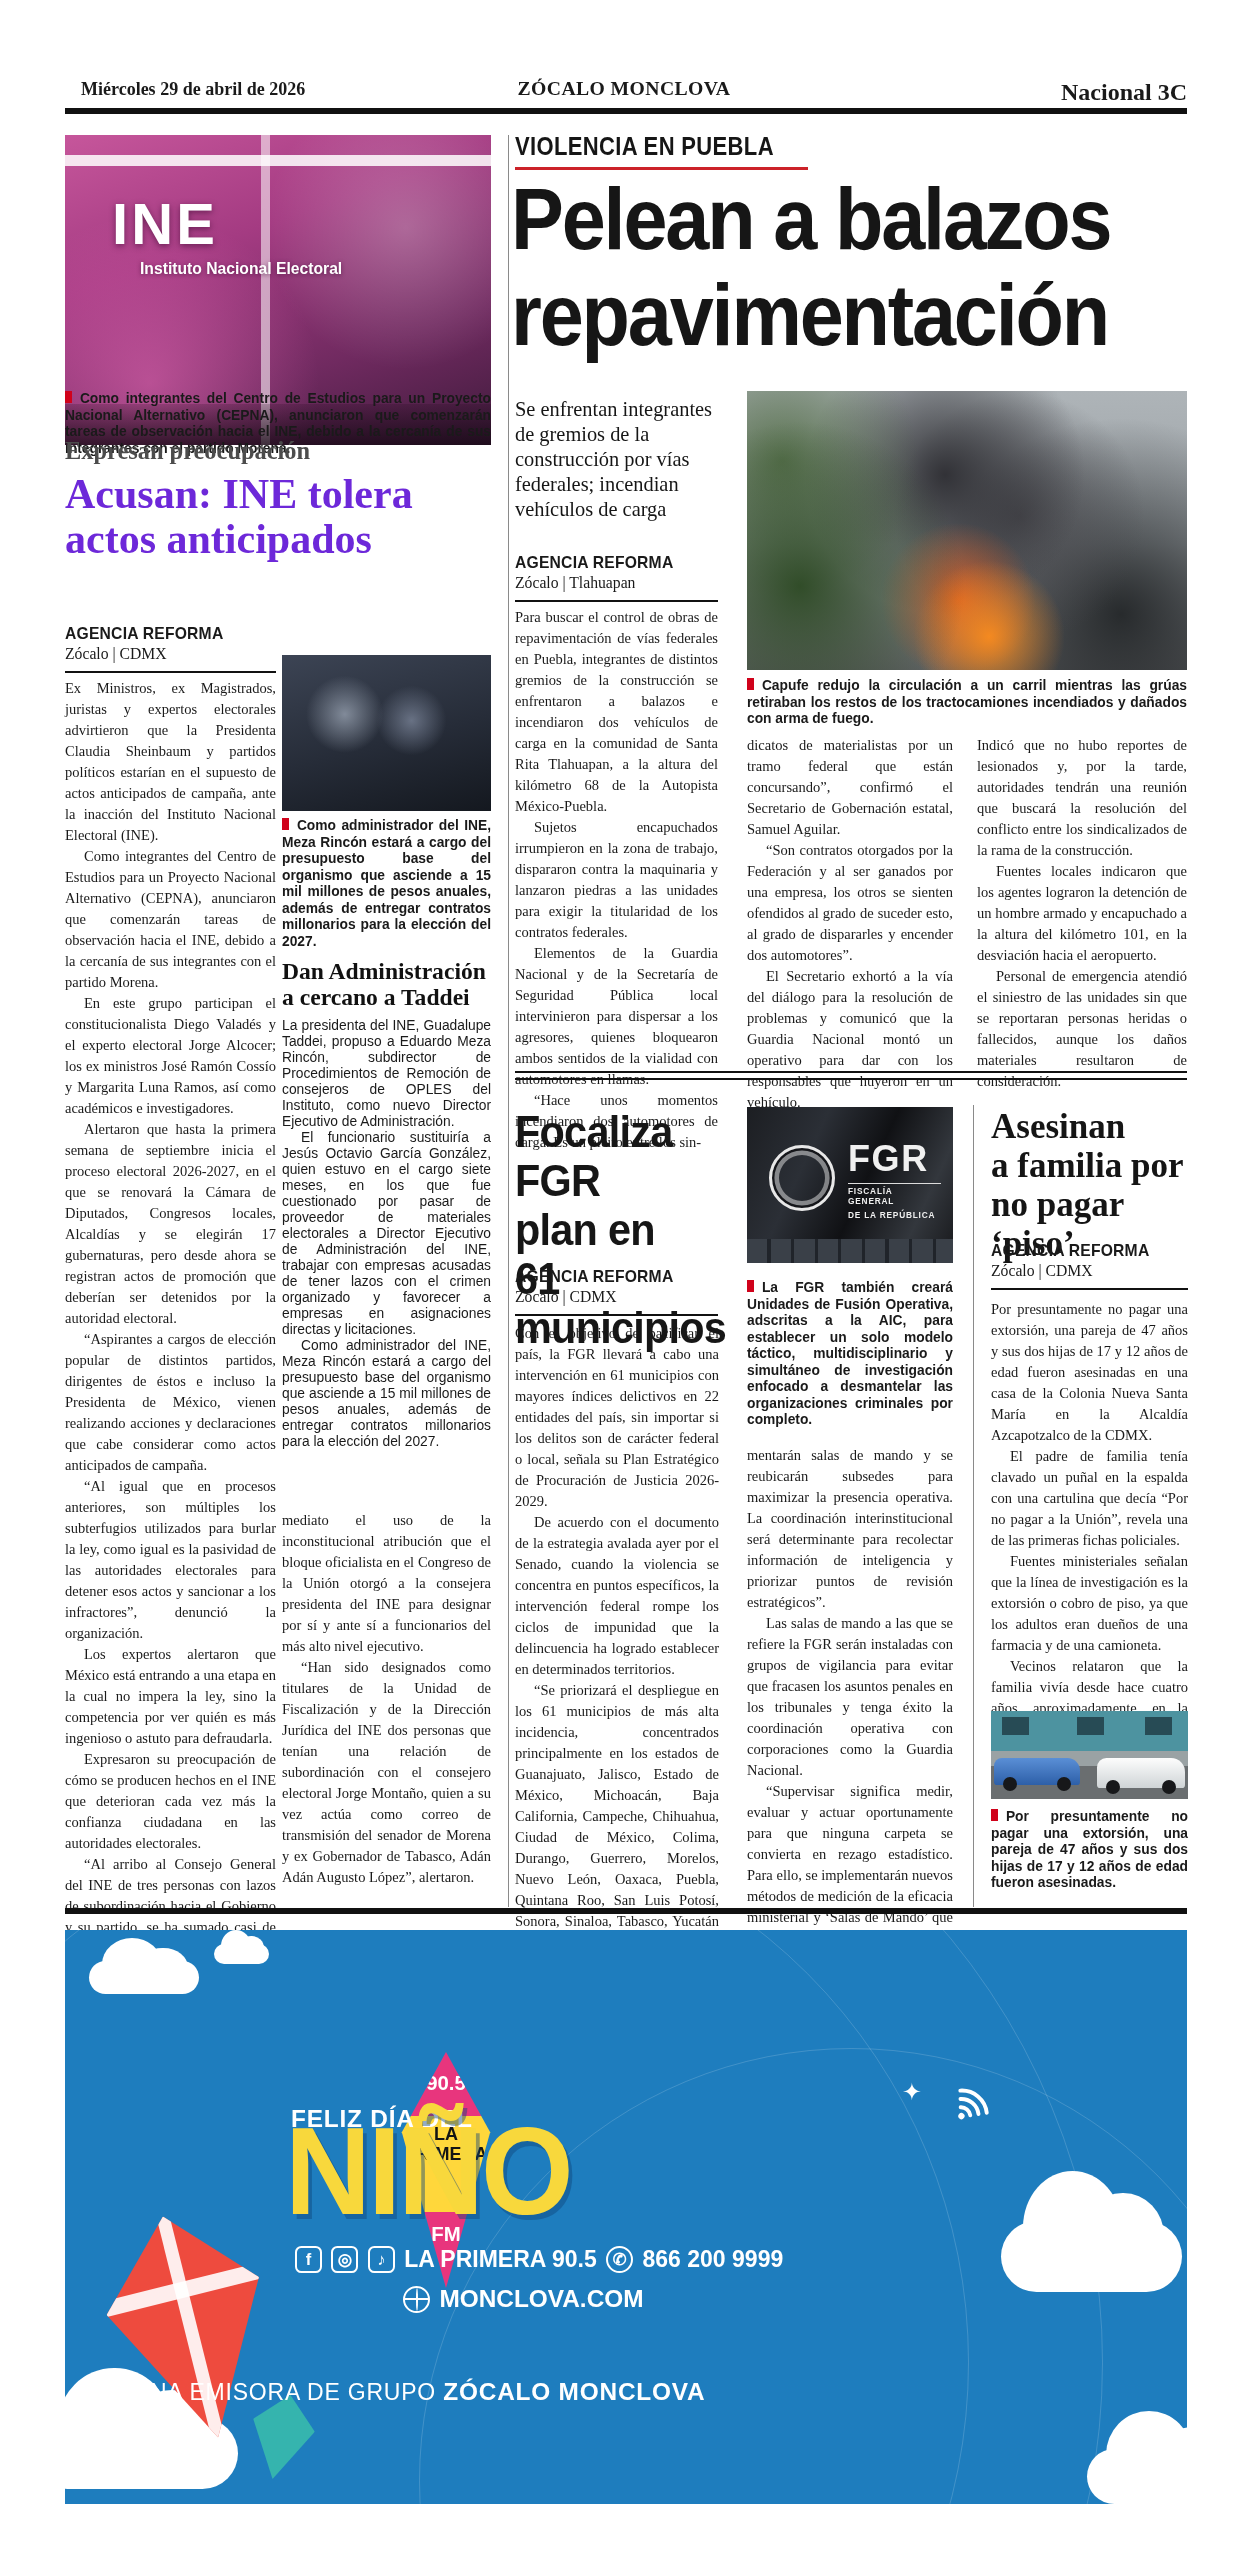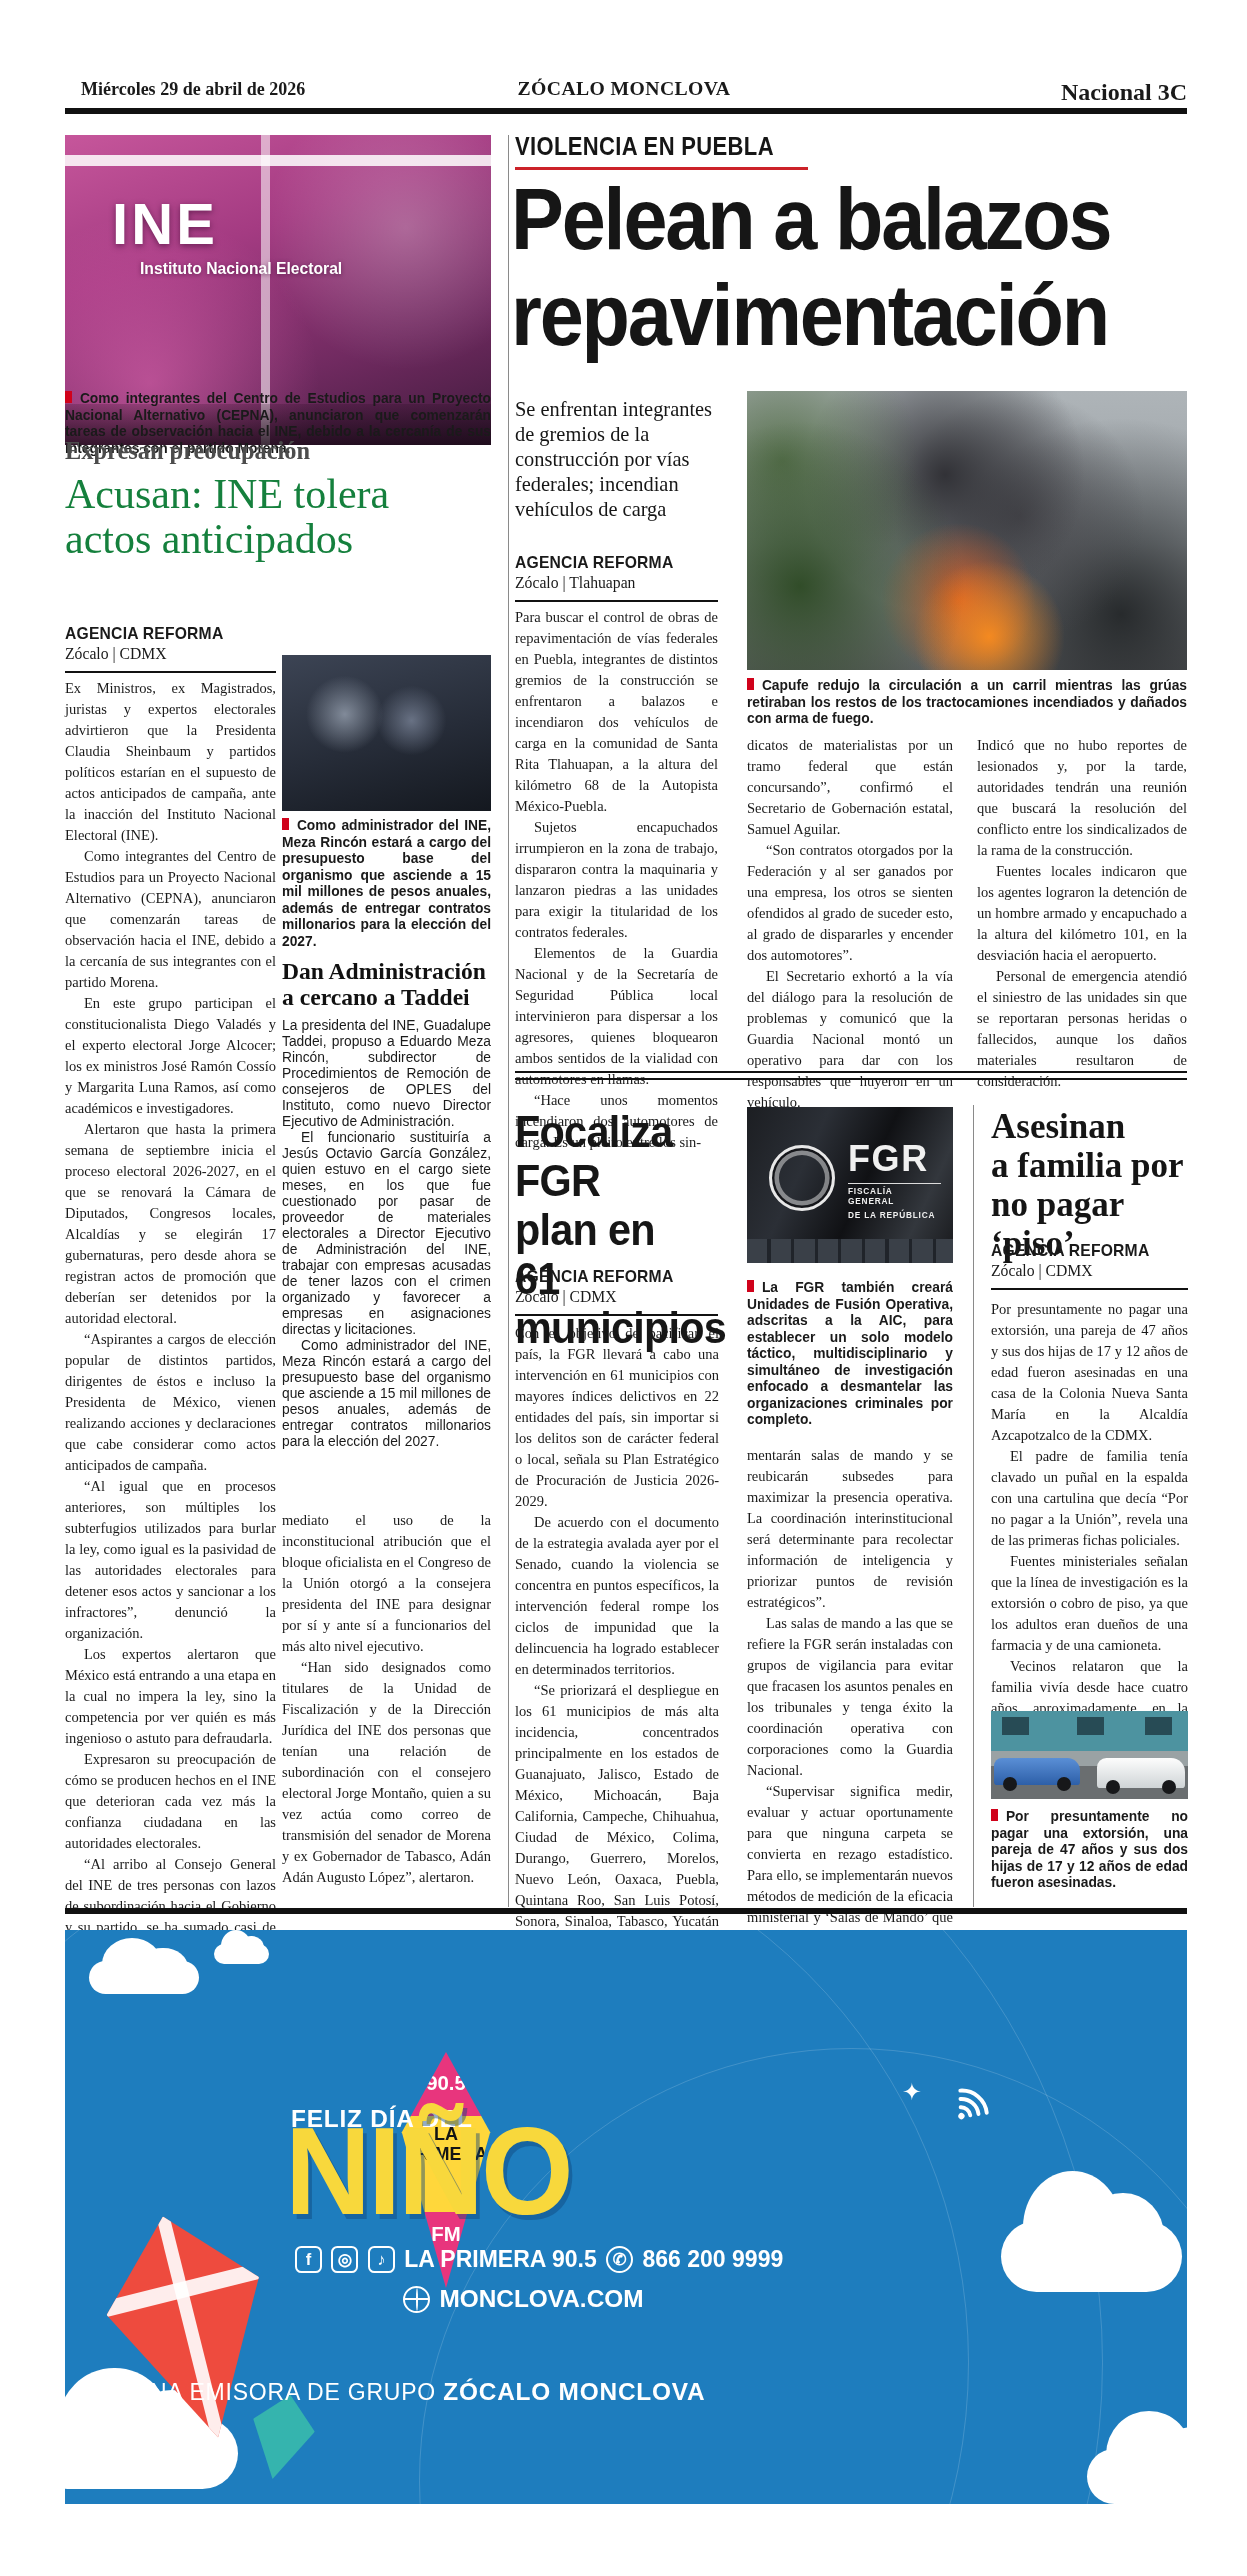--- a/index.html
+++ b/index.html
@@ -36,21 +36,21 @@
       linear-gradient(160deg,#c6569b 0%, #a43b82 35%, #702a60 70%, #3f1b3c 100%);
     overflow:hidden; }
   .ine-beam  { position:absolute; left:0; top:20.4px; width:100%; height:11px; background:rgba(255,255,255,.85); }
   .ine-beam2 { position:absolute; left:46%; top:0; width:9.4px; height:100%; background:rgba(255,255,255,.55); }
   .ine-floor { position:absolute; left:0; bottom:0; width:100%; height:41px; background:linear-gradient(180deg, rgba(30,10,25,.2), rgba(20,8,18,.75)); }
   .ine-sign  { position:absolute; left:47px; top:55px; color:#fff; }
   .ine-sign .big { font-family:"Liberation Sans", sans-serif; font-weight:bold; font-size:58px; letter-spacing:3.1px; text-shadow:0 1.6px 6.3px rgba(60,10,50,.6); }
   .ine-sign .sub { font-family:"Liberation Sans", sans-serif; font-weight:bold; font-size:15.7px; margin-top:3.1px; text-shadow:0 0.8px 4.7px rgba(60,10,50,.6);margin-left:28px; }
   .left-cap   { left:65px; top:391px; width:426px; }
   .left-kick  { left:65px; top:437px; }
-  .left-head  { left:65px; top:472px; width:440px; font-size:42px; line-height:45px; font-weight:normal; color:#15803d; }
+  .left-head  { left:65px; top:472px; width:440px; font-size:42px; line-height:45px; font-weight:bold; color:#6d28d9; }
   .left-by    { left:65px; top:625px; width:211px; }
   .lcol1 { left:65px;  top:678px; width:211px; }
   .lcol2 { left:282px; top:1510px; width:209px; }
   .meza-photo { left:282px; top:655px; width:209px; height:156px;
      background:
       radial-gradient(circle at 30% 38%, rgba(150,160,175,.8), transparent 22%),
       radial-gradient(circle at 62% 42%, rgba(120,130,150,.8), transparent 22%),
       linear-gradient(165deg,#3c4454 0%, #262c38 55%, #14181f 100%); }
   .meza-cap  { left:282px; top:818px; width:209px; }
   .sub-head  { left:282px; top:958px; width:209px; font-size:23.6px; line-height:26px; font-weight:bold; color:#111; }

